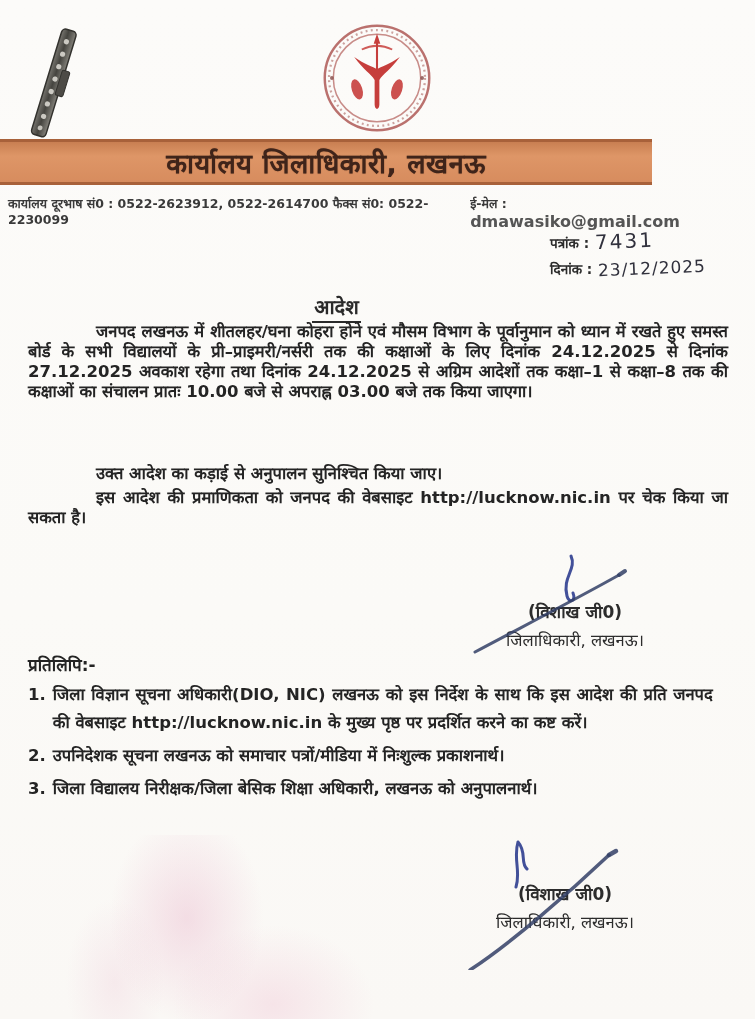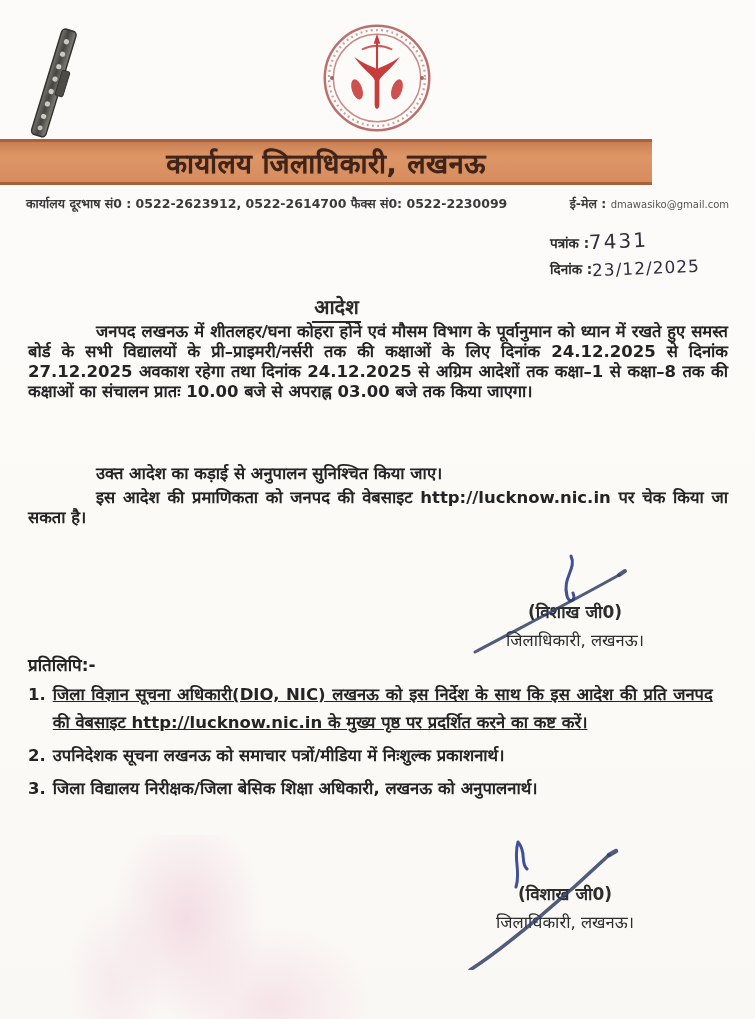--- a/index.html
+++ b/index.html
@@ -17,27 +17,27 @@
     position:absolute;left:0;top:139px;width:652px;height:40px;
     background:linear-gradient(180deg,#c97f52 0%,#de9667 35%,#d78c5e 100%);
     border-top:3px solid #a8613a;border-bottom:3px solid #a8613a;
     display:flex;align-items:center;justify-content:center;
   }
   .banner-title{
     font-size:27px;font-weight:bold;color:#3f241a;letter-spacing:.5px;
     text-shadow:0 0 1px rgba(60,30,15,.45);
   }
   .contact-row{
-    position:absolute;left:26px;top:195px;width:703px;
+    position:absolute;left:8px;top:195px;width:703px;
     display:flex;justify-content:space-between;align-items:baseline;
     font-size:12.5px;font-weight:bold;color:#3a3a3a;
   }
-  .email-value{font-weight:normal;color:#555;font-size:10px;}
+  .email-value{font-weight:bold;color:#555;font-size:16px;}
   .meta{position:absolute;left:550px;top:231px;width:190px;}
-  .meta-row{display:flex;align-items:baseline;margin-bottom:8px;}
+  .meta-row{display:flex;align-items:baseline;gap:6px;margin-bottom:8px;}
   .meta-label{font-size:13.5px;font-weight:bold;color:#2b2b2b;white-space:nowrap;}
   .hand{
     font-size:20px;color:#31313d;letter-spacing:2px;font-weight:500;
     transform:rotate(-2.5deg);display:inline-block;line-height:1;
   }
   .hand.date{font-size:17px;letter-spacing:1px;}
   .heading{
     position:absolute;left:0;top:284px;width:673px;text-align:center;margin:0;
   }
   .heading span{
@@ -64,21 +64,21 @@
     position:absolute;left:28px;top:653px;
     font-size:17px;font-weight:bold;color:#242424;
   }
   .copies-list{position:absolute;left:28px;top:681px;width:706px;}
   .copy-item{
     display:flex;gap:7px;font-size:16.5px;font-weight:600;line-height:28px;
     color:#242424;margin-bottom:5px;
   }
   .copy-num{flex:0 0 auto;}
   .copy-text{flex:1 1 auto;text-align:justify;}
-  .copy-item:first-child .copy-text{max-width:660px;text-decoration:underline;}
+  .copy-item:first-child .copy-text{max-width:660px;}
   
   .smudge{
     position:absolute;left:50px;top:835px;width:360px;height:184px;
     background:
       radial-gradient(ellipse 110px 150px at 38% 45%, rgba(233,183,204,.42), rgba(233,183,204,0) 70%),
       radial-gradient(ellipse 140px 110px at 62% 92%, rgba(238,190,208,.35), rgba(238,190,208,0) 72%),
       radial-gradient(ellipse 70px 120px at 18% 80%, rgba(236,196,212,.28), rgba(236,196,212,0) 70%);
     pointer-events:none;
   }
 </style>

